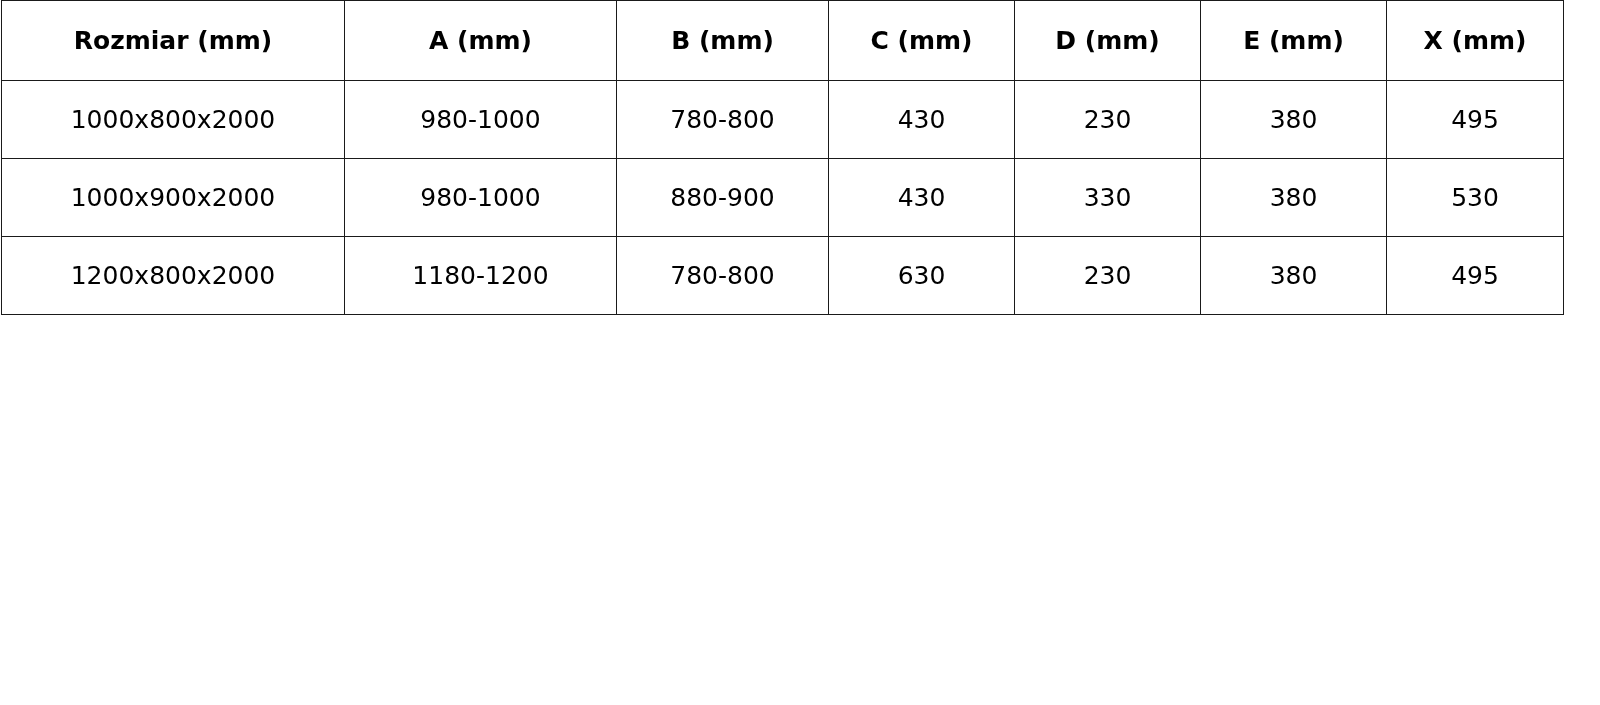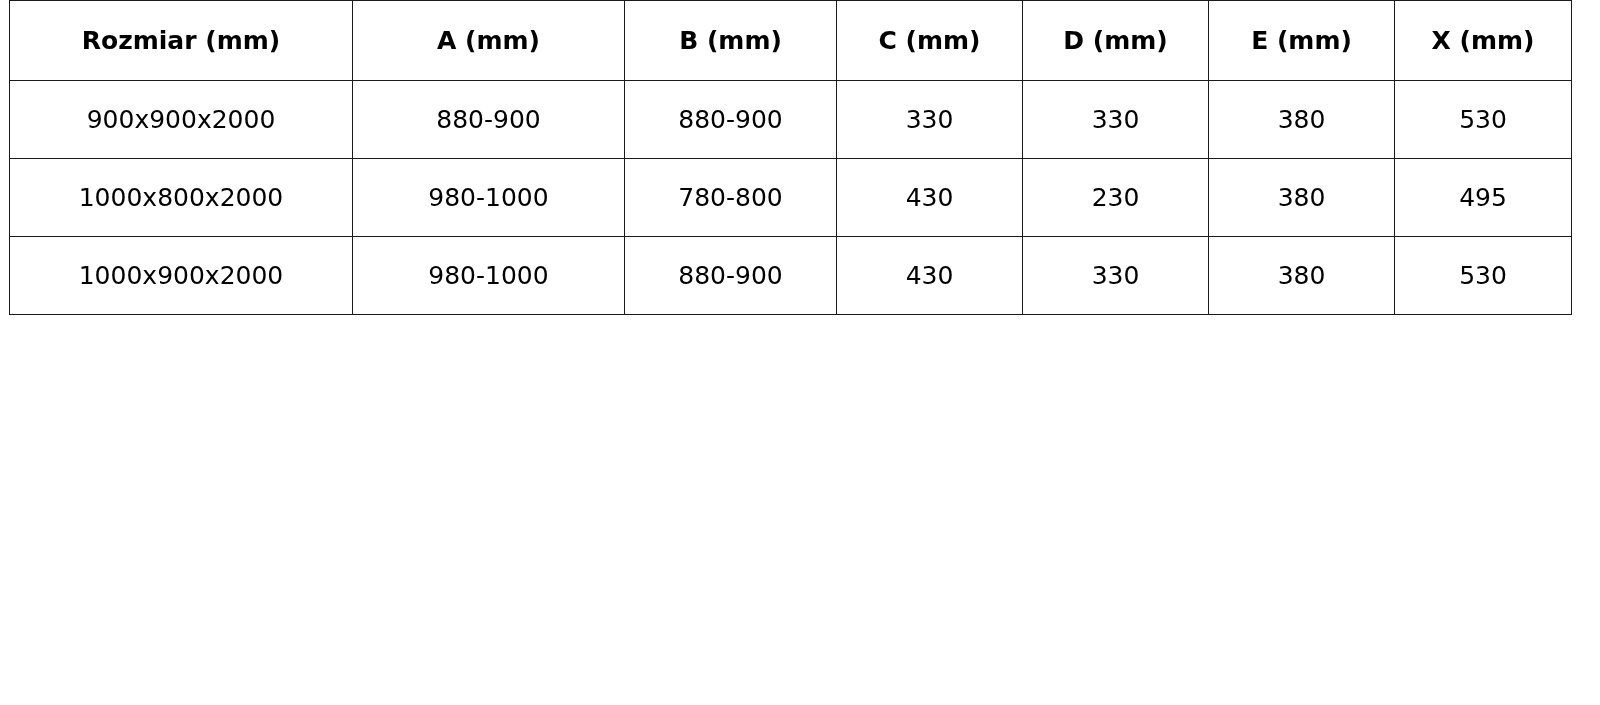--- a/index.html
+++ b/index.html
@@ -11,21 +11,20 @@
     width: 1600px;
     height: 705px;
     font-family: "DejaVu Sans", sans-serif;
     color: #000000;
     overflow: hidden;
   }
   .table-wrap {
     width: 1600px;
     height: 705px;
     box-sizing: border-box;
-    padding-left: 8px;
   }
   table.spec-table {
     border-collapse: collapse;
     width: 1562px;
     margin: 0 0 0 1px;
     table-layout: fixed;
   }
   table.spec-table th,
   table.spec-table td {
     border: 1px solid #1a1a1a;
@@ -74,41 +73,41 @@
         <th>A (mm)</th>
         <th>B (mm)</th>
         <th>C (mm)</th>
         <th>D (mm)</th>
         <th>E (mm)</th>
         <th>X (mm)</th>
       </tr>
     </thead>
     <tbody>
       <tr>
-        <td>900x900x2000</td>
-        <td>880-900</td>
-        <td>880-900</td>
-        <td>330</td>
-        <td>330</td>
-        <td>380</td>
-        <td>530</td>
-      </tr>
-      <tr>
         <td>1000x800x2000</td>
         <td>980-1000</td>
         <td>780-800</td>
         <td>430</td>
         <td>230</td>
         <td>380</td>
         <td>495</td>
       </tr>
       <tr>
         <td>1000x900x2000</td>
         <td>980-1000</td>
         <td>880-900</td>
         <td>430</td>
         <td>330</td>
         <td>380</td>
         <td>530</td>
       </tr>
+      <tr>
+        <td>1200x800x2000</td>
+        <td>1180-1200</td>
+        <td>780-800</td>
+        <td>630</td>
+        <td>230</td>
+        <td>380</td>
+        <td>495</td>
+      </tr>
     </tbody>
   </table>
 </div>
 
 </body></html>

